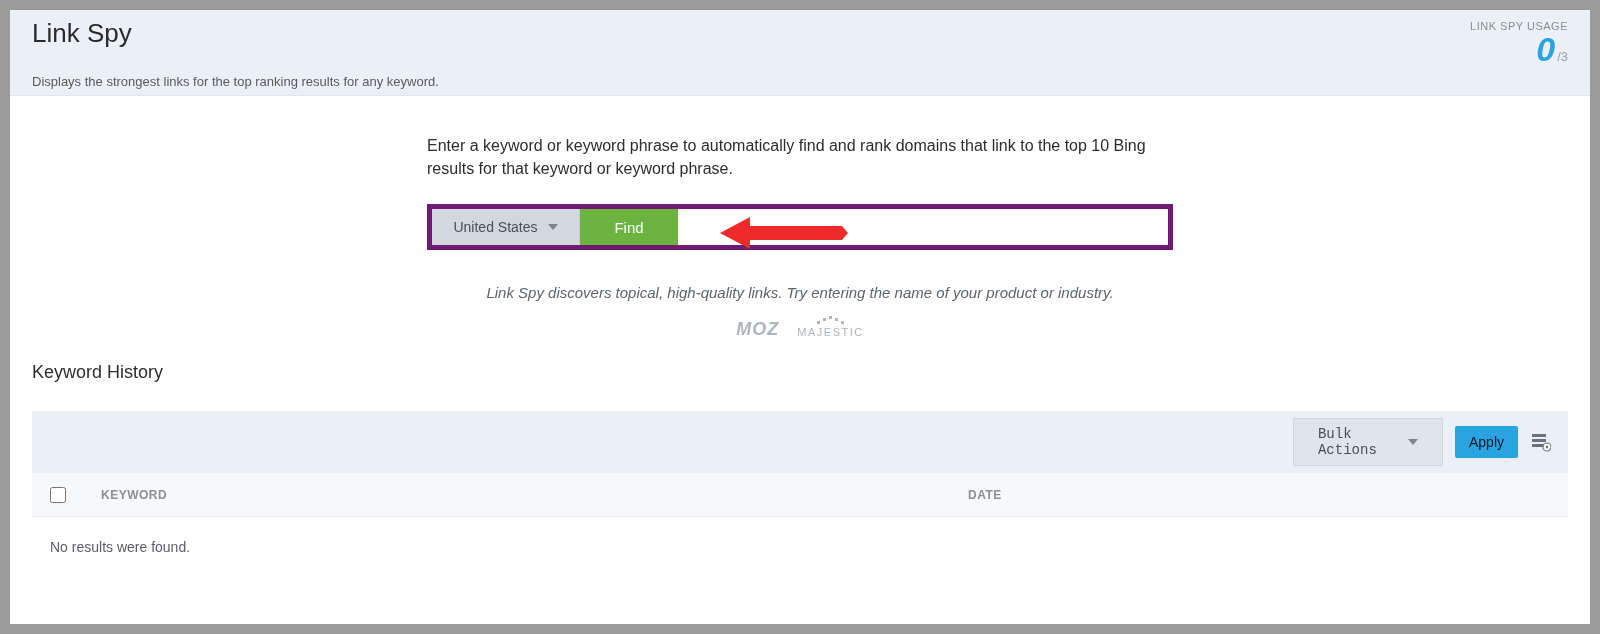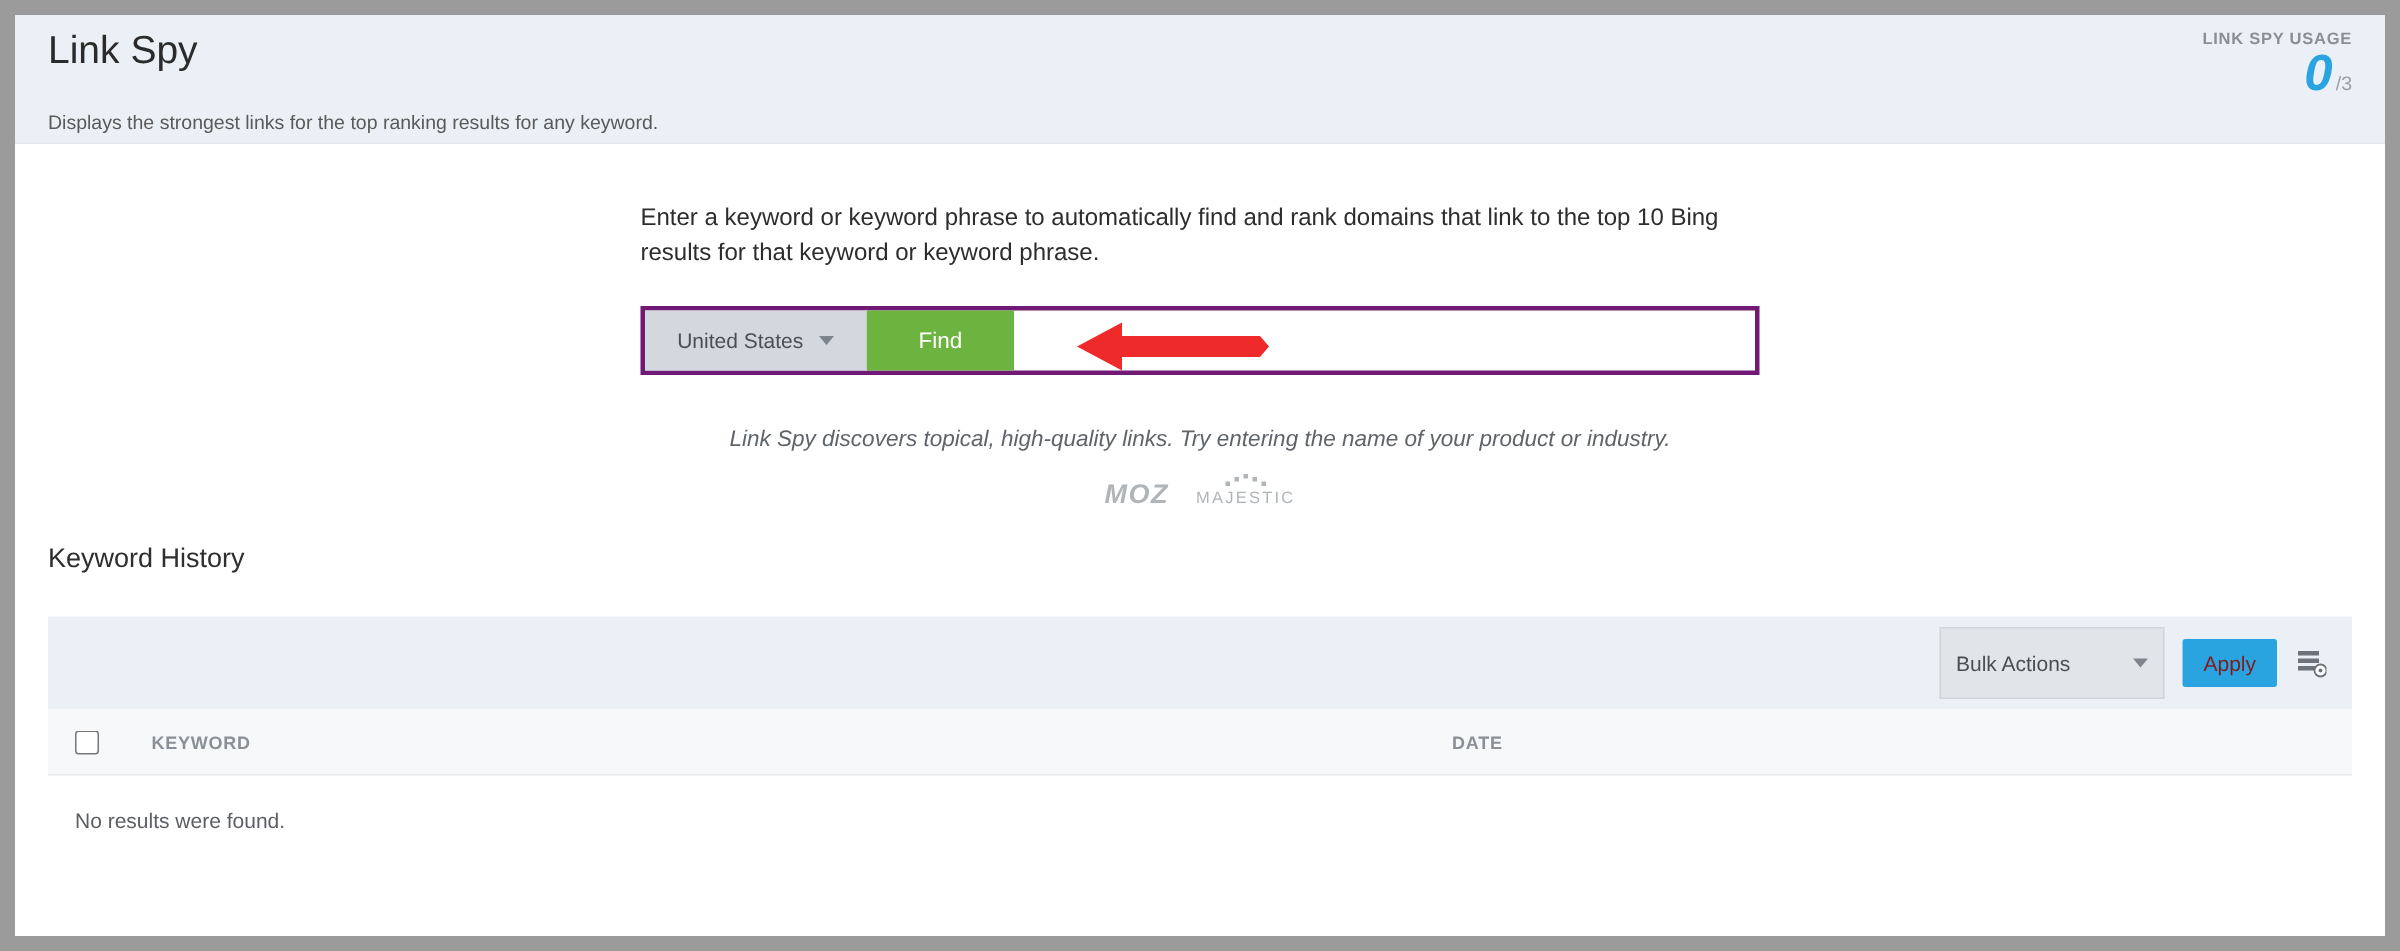--- a/index.html
+++ b/index.html
@@ -13,36 +13,36 @@
     display: flex;
     justify-content: space-between;
     align-items: flex-start;
     padding: 8px 22px 6px 22px;
     border-bottom: 1px solid #e0e6eb;
   }
   .header .title-block { display: flex; flex-direction: column; gap: 23px; }
   .header .title { font-size: 26px; font-weight: 400; color: #2b2b2b; }
   .header .subtitle { font-size: 13px; color: #5a5a5a; margin-top: 2px; }
   .usage-block { text-align: right; margin-top: 2px; }
-  .usage-label { font-size: 11px; letter-spacing: 0.5px; color: #8a8f94; font-weight: 700; }
+  .usage-label { font-size: 11px; letter-spacing: 0.5px; color: #8a8f94; font-weight: 400; }
   .usage-number { font-size: 34px; font-weight: 800; color: #2aa4e0; font-style: italic; line-height: 1; display: inline-block; }
   .usage-denom { font-size: 13px; color: #9aa0a6; margin-left: 2px; }
 
   
   .center {
     padding: 38px 0 12px 0;
     width: 746px;
     margin: 0 auto;
   }
   .instruction { font-size: 16px; color: #2d2d2d; line-height: 1.45; margin-bottom: 24px; }
 
   .search-row {
     display: flex;
     height: 46px;
-    border: 3px solid #701a75;
+    border: 5px solid #701a75;
     position: relative;
   }
   .country-select {
     display: flex; align-items: center; justify-content: center;
     gap: 10px;
     width: 148px;
     background: #d2d8dd;
     color: #4a4f55;
     font-size: 14px;
     border-right: 1px solid #c6ccd1;
@@ -99,26 +99,27 @@
   .toolbar {
     background: #eaf0f5;
     height: 62px;
     display: flex; align-items: center; justify-content: flex-end;
     padding: 0 16px; gap: 12px;
   }
   .bulk-select {
     display: flex; align-items: center; justify-content: space-between;
     width: 150px; height: 48px;
     background: #e0e5e9; border: 1px solid #cfd5da;
-    color: #4a4f55; font-size: 14px; padding: 0 10px;
-    cursor: pointer;
+    color: #4a4f55; font-size: 14px; padding: 0 24px;
+    cursor: pointer;
+    font-family: Liberation Mono, monospace;
   }
   .apply-btn {
     height: 32px; padding: 0 14px;
-    background: #2aa4e0; color: #7f1d1d;
+    background: #2aa4e0; color: #0f172a;
     border: none; font-size: 14px; border-radius: 2px;
     cursor: pointer;
   }
   .cols-icon {
     width: 22px; height: 22px; display:flex; align-items:center; justify-content:center;
     cursor:pointer; position:relative;
   }
 
   .table-header {
     display: grid;

